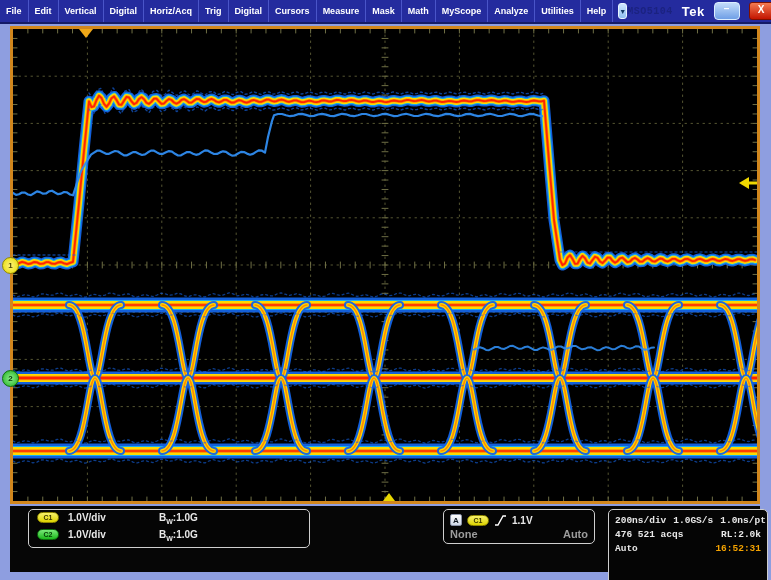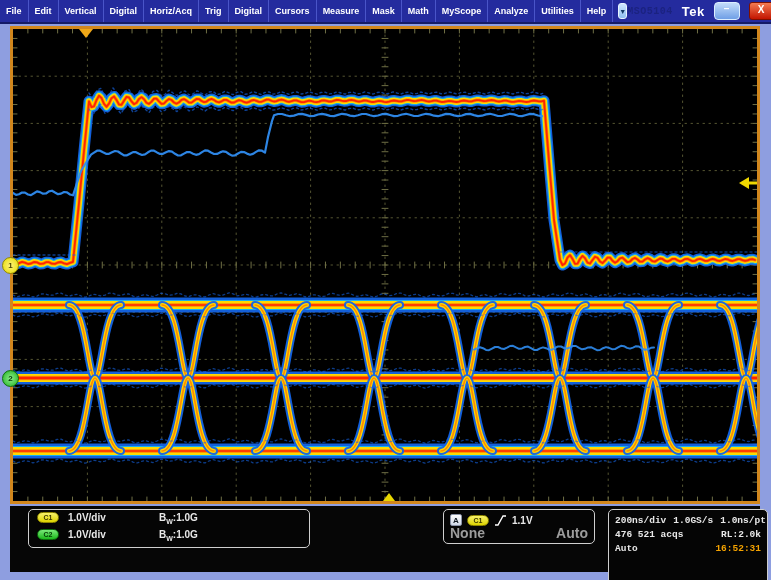--- a/index.html
+++ b/index.html
@@ -69,21 +69,21 @@
     font-size:7px;font-weight:bold;
   }
   .badge.y{background:linear-gradient(#f6f06a,#ddd400);border:1px solid #8f8700;color:#3c3800;}
   .badge.g{background:linear-gradient(#7ae87a,#1cb81c);border:1px solid #0c700c;color:#033a03;}
   .badge.a{
     min-width:12px;height:12px;border-radius:2px;background:linear-gradient(#ffffff,#cfd8e8);
     border:1px solid #8a93a8;color:#101820;font-size:8px;
   }
   .trigbox{left:433px;top:3px;width:152px;height:35px;padding:2px 6px;}
   .trigrow1{display:flex;align-items:center;gap:5px;height:16px;font-size:10px;font-weight:bold;}
-  .trigrow2{display:flex;justify-content:space-between;height:13px;font-size:14px;font-weight:bold;color:#9c9c9c;align-items:flex-end;}
+  .trigrow2{display:flex;justify-content:space-between;height:13px;font-size:11px;font-weight:bold;color:#9c9c9c;align-items:flex-start;}
   .infobox{left:598px;top:3px;width:160px;height:76px;padding:3px 6px;font-size:9.5px;font-weight:bold;font-family:Liberation Mono, monospace;}
   .irow{display:flex;height:14px;align-items:center;white-space:nowrap;}
   .irow .sp{margin-right:7px;}
   .irow .right{margin-left:auto;}
   .stopped{color:#ee2222;}
   .clock{color:#f5a300;}
 </style>
 </head>
 <body>
 

